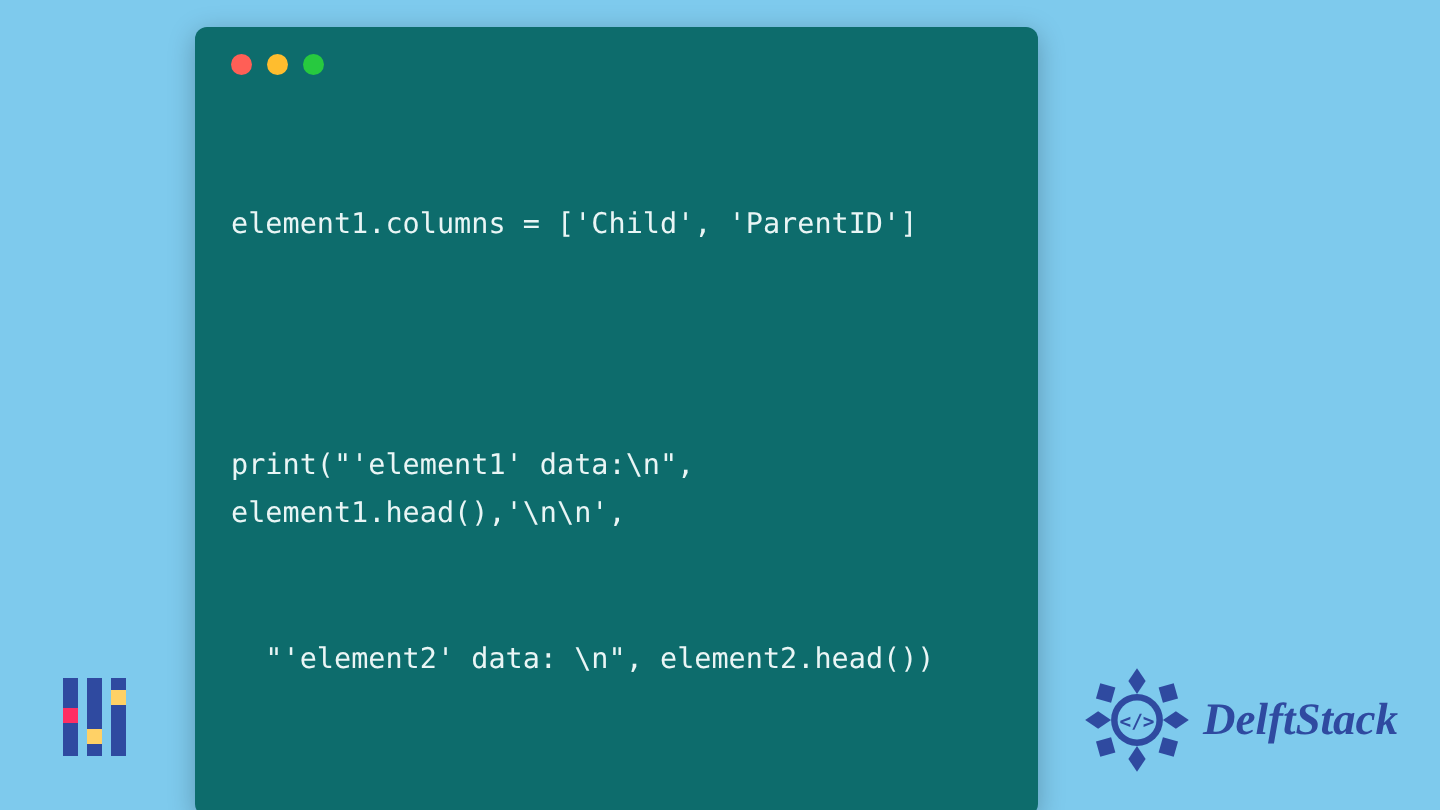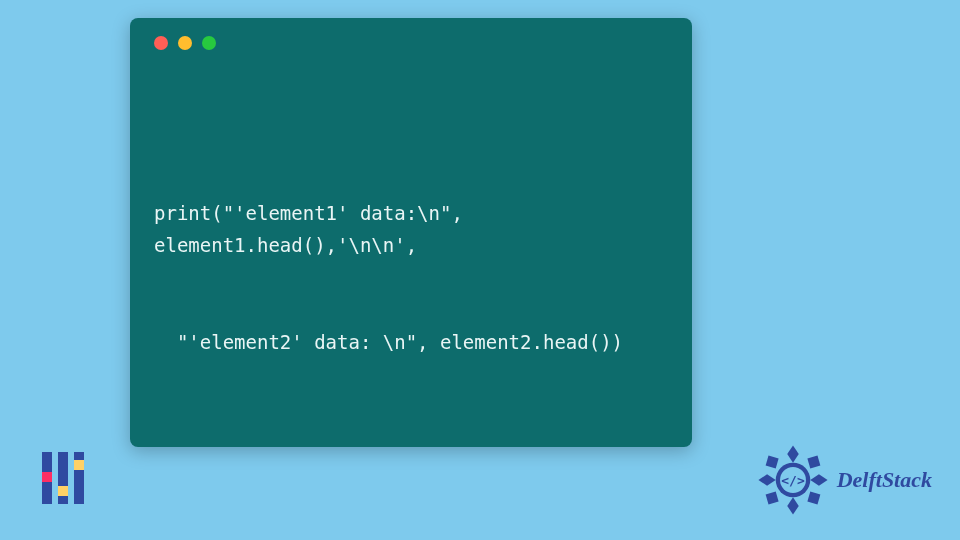--- a/index.html
+++ b/index.html
@@ -44,21 +44,21 @@
   }
   .logo-right {
     position: absolute;
     right: 28px;
     bottom: 24px;
     display: flex;
     align-items: center;
     gap: 8px;
   }
   .logo-right-text {
-    font-size: 22px;
+    font-size: 30px;
     font-weight: 600;
     color: #2f4aa0;
     font-style: italic;
     font-family: Georgia, "Times New Roman", serif;
   }
   .badge {
     width: 72px;
     height: 72px;
     display: flex;
     align-items: center;
@@ -68,20 +68,21 @@
 </head>
 <body>
 
 <div class="code-window">
   <div class="dots">
     <span class="dot dot-red"></span>
     <span class="dot dot-yellow"></span>
     <span class="dot dot-green"></span>
   </div>
   <div class="code">
+    <span class="blk">element1.columns = ['Child', 'ParentID']</span>
     <span class="blk"></span>
     <span class="blk">print("'element1' data:\n", element1.head(),'\n\n',</span>
     <span class="blk">  "'element2' data: \n", element2.head())</span>
   </div>
 </div>
 
 <div class="logo-left">
   <svg viewBox="0 0 56 64" width="56" height="64">
     <rect x="6" y="6" width="10" height="52" fill="#2f4aa0"></rect>
     <rect x="22" y="6" width="10" height="52" fill="#2f4aa0"></rect>

